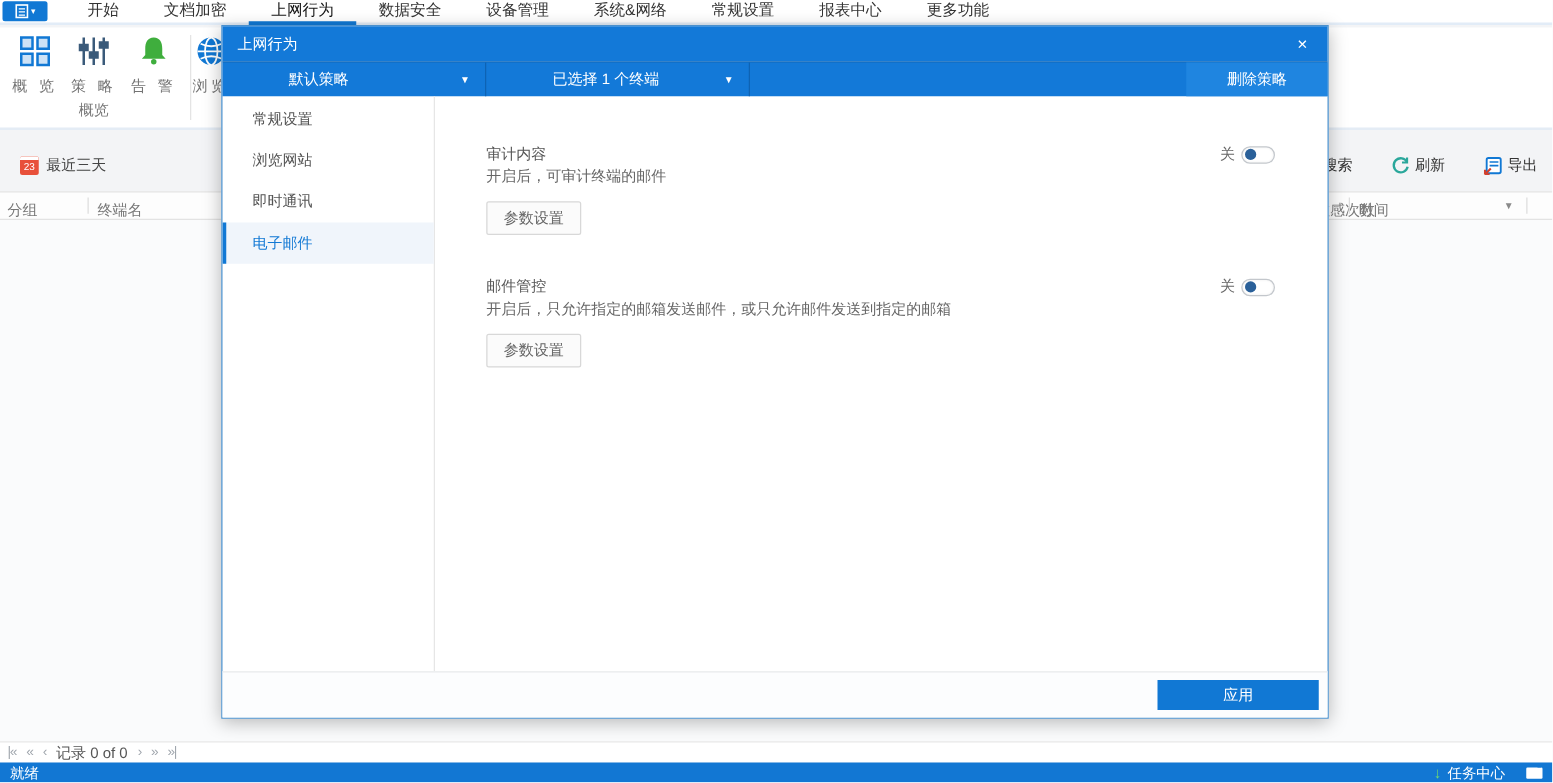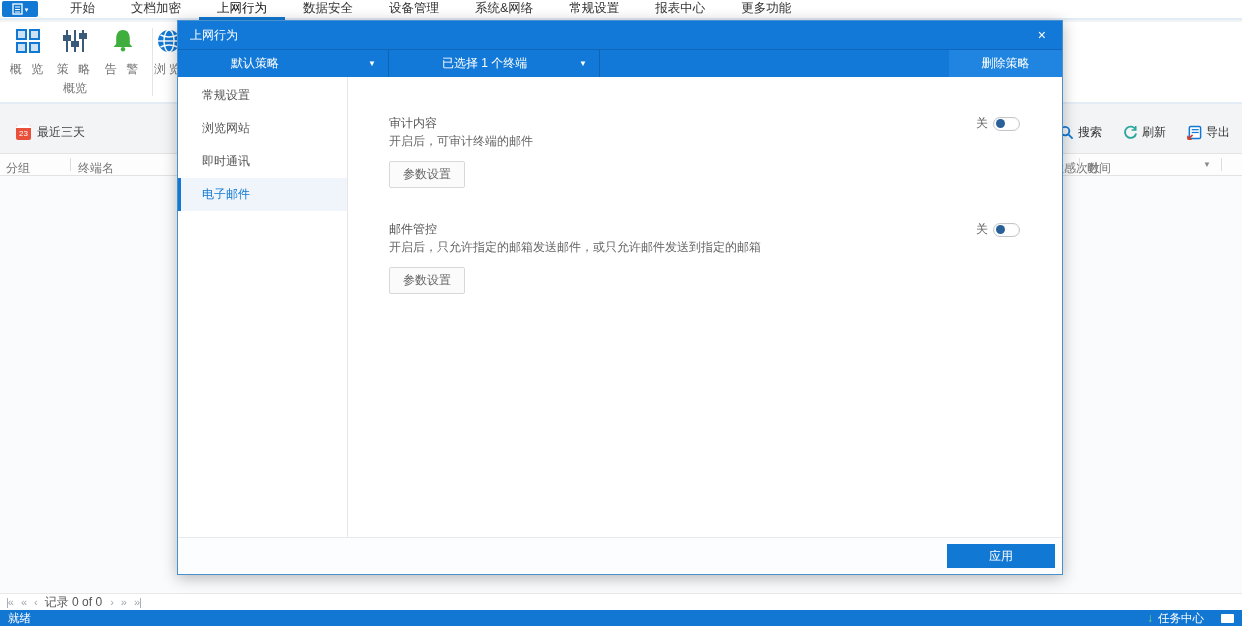--- a/index.html
+++ b/index.html
@@ -32,21 +32,21 @@
                         color:#777; font-size:12px; }
   .ribbon-sep { position:absolute; left:152px; top:6px; bottom:6px; width:1px; background:#e4e4e4; }
 
   
   .date-filter { position:absolute; top:124px; left:16px; display:flex; gap:6px; align-items:center;
                  color:#444; cursor:pointer; z-index:1; }
   .cal-icon { width:15px; height:15px; position:relative; background:#e8503a; border-radius:2px; overflow:hidden; }
   .cal-icon .cal-top { position:absolute; top:0; left:0; right:0; height:3px; background:#fff; }
   .cal-icon .cal-day { position:absolute; bottom:0; left:0; right:0; text-align:center; color:#fff;
                        font-size:8px; line-height:12px; }
-  .actions { position:absolute; top:124px; right:12px; display:flex; gap:21px; align-items:center; z-index:1; }
+  .actions { position:absolute; top:124px; right:12px; display:flex; gap:31px; align-items:center; z-index:1; }
   .action { display:flex; align-items:center; gap:4px; color:#333; cursor:pointer; white-space:nowrap; }
 
   
   .table-header { position:absolute; top:153px; left:0; width:100%; height:23px; background:#fdfdfd;
                   border-top:1px solid #e3e3e3; border-bottom:1px solid #e3e3e3; color:#777; }
   .th { position:absolute; top:4px; line-height:21px; white-space:nowrap; }
   .th-sep { position:absolute; top:4px; bottom:4px; width:1px; background:#ddd; }
   .time-caret { position:absolute; left:1203px; top:0; line-height:21px; font-size:8px; color:#8a8a8a; cursor:pointer; }
   .table-body { position:absolute; top:176px; bottom:33px; left:0; right:0; background:#fafbfc; }
 
@@ -91,21 +91,21 @@
   .toggle { width:27px; height:14px; border:1px solid #c3c7cc; border-radius:8px; background:#fff;
             position:relative; cursor:pointer; box-shadow:inset 0 0 2px rgba(0,0,0,0.08); }
   .toggle .knob { position:absolute; left:2px; top:1.5px; width:9px; height:9px; border-radius:50%;
                   background:#2a6099; }
   .section-desc { margin-top:1px; color:#666; }
   .param-btn { margin-top:11px; padding:4px 13px; background:#fbfbfb; border:1px solid #d8d8d8;
                color:#666; font-size:12px; border-radius:2px; cursor:pointer; font-family:inherit; }
   .section + .section { margin-top:33px; }
   .modal-footer { height:37px; border-top:1px solid #e7eaec; background:#fcfdfe; flex:none;
                   display:flex; align-items:center; justify-content:flex-end; padding-right:7px; }
-  .apply-btn { width:108px; height:24px; background:#1178d4; color:#fff; border:none; font-size:12px;
+  .apply-btn { width:129px; height:24px; background:#1178d4; color:#fff; border:none; font-size:12px;
                cursor:pointer; font-family:inherit; }
 </style>
 </head>
 <body>
 
 <div class="app">
 
   <div class="menubar">
     <div class="app-button">
       <span style="display:flex;">

